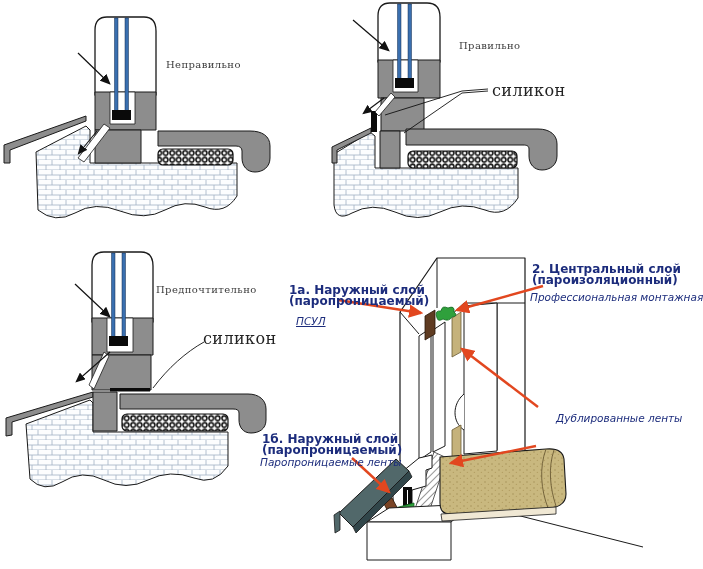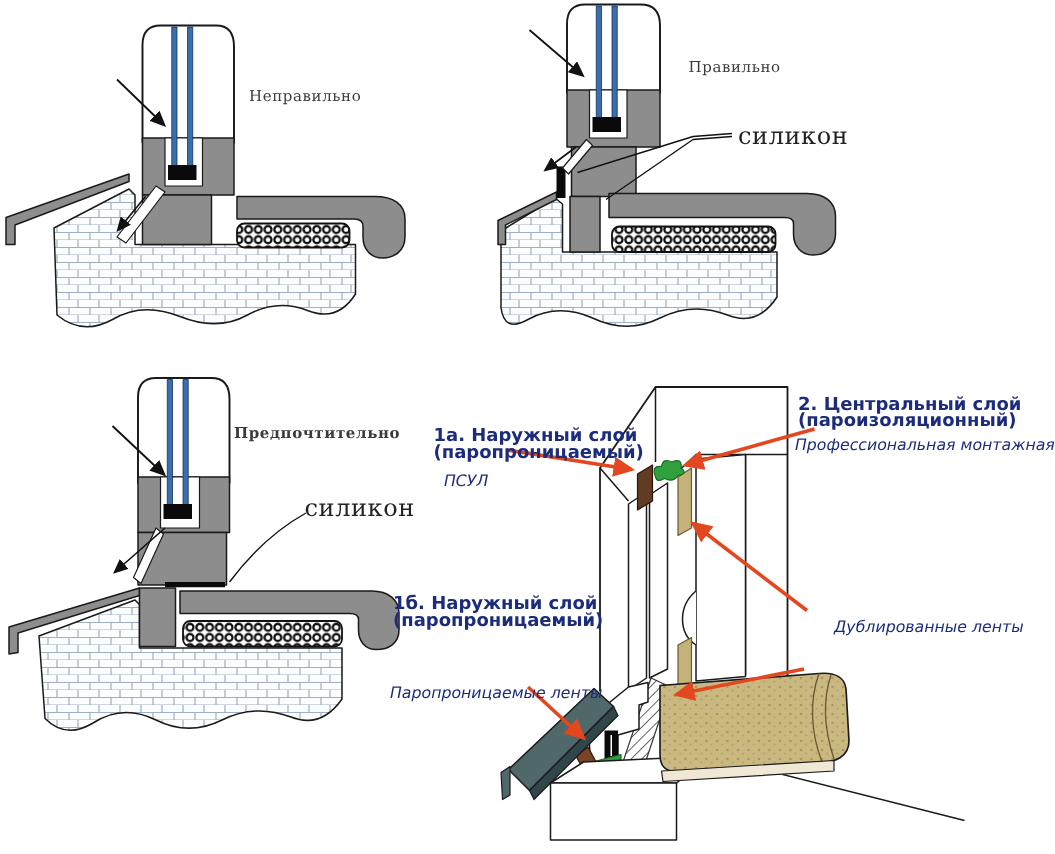--- a/index.html
+++ b/index.html
@@ -140,36 +140,36 @@
     <path d="M543,286 L457,310" fill="none" stroke="#e2471f" stroke-width="2.4" marker-end="url(#ar)"></path>
     <path d="M538,407 L462,349" fill="none" stroke="#e2471f" stroke-width="2.4" marker-end="url(#ar)"></path>
     <path d="M536,446 L451,463" fill="none" stroke="#e2471f" stroke-width="2.4" marker-end="url(#ar)"></path>
     <path d="M352,458 L389,492" fill="none" stroke="#e2471f" stroke-width="2.4" marker-end="url(#ar)"></path>
   </g>
 </svg>
 
 <div class="t2d" style="left:166px;top:59px;">Неправильно</div>
 <div class="t2d" style="left:459px;top:40px;">Правильно</div>
 <div class="t2d small" style="left:492px;top:81px;">силикон</div>
-<div class="t2d" style="left:156px;top:284px;font-weight:bold;">Предпочтительно</div>
+<div class="t2d" style="left:156px;top:284px;">Предпочтительно</div>
 <div class="t2d small" style="left:203px;top:329px;">силикон</div>
 
 <div class="t3d" style="left:277px;top:285px;width:116px;margin-left:12px;">
   <div>1а. Наружный слой</div>
   <div>(паропроницаемый)</div>
 </div>
-<div class="t3i" style="left:296px;top:315px;">ПСУЛ</div>
+<div class="t3i" style="left:296px;top:315px;text-decoration:underline;">ПСУЛ</div>
 
 <div class="t3d" style="left:532px;top:264px;width:134px;">
   <div>2. Центральный слой</div>
   <div>(пароизоляционный)</div>
 </div>
 <div class="t3i" style="left:530px;top:291px;">Профессиональная монтажная пена</div>
 
 <div class="t3i" style="left:556px;top:412px;">Дублированные ленты</div>
 
-<div class="t3d" style="left:262px;top:397px;width:120px;">
+<div class="t3d" style="left:262px;top:434px;width:120px;">
   <div>1б. Наружный слой</div>
   <div>(паропроницаемый)</div>
 </div>
 <div class="t3i" style="left:260px;top:456px;font-style:italic;">Паропроницаемые ленты</div>
 
 </div>
 
 </body></html>

